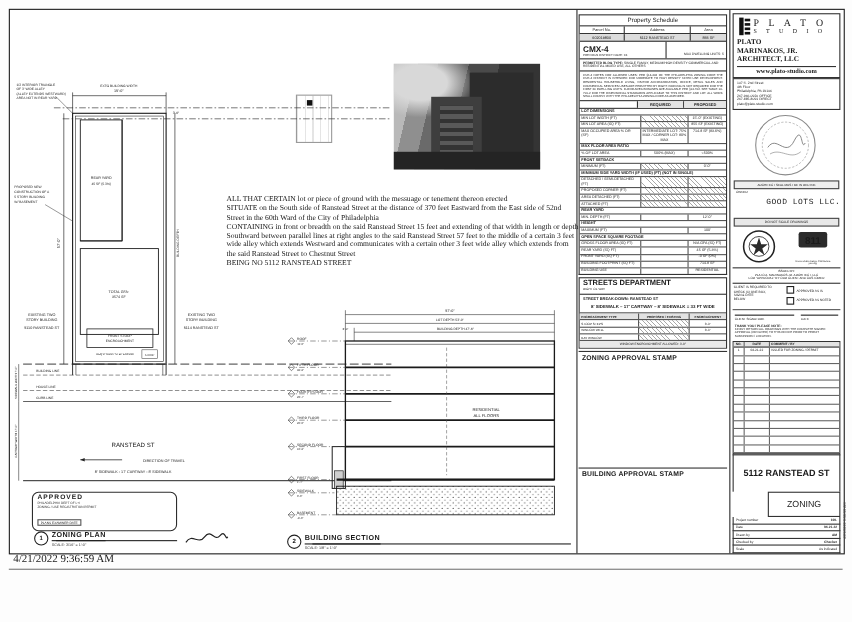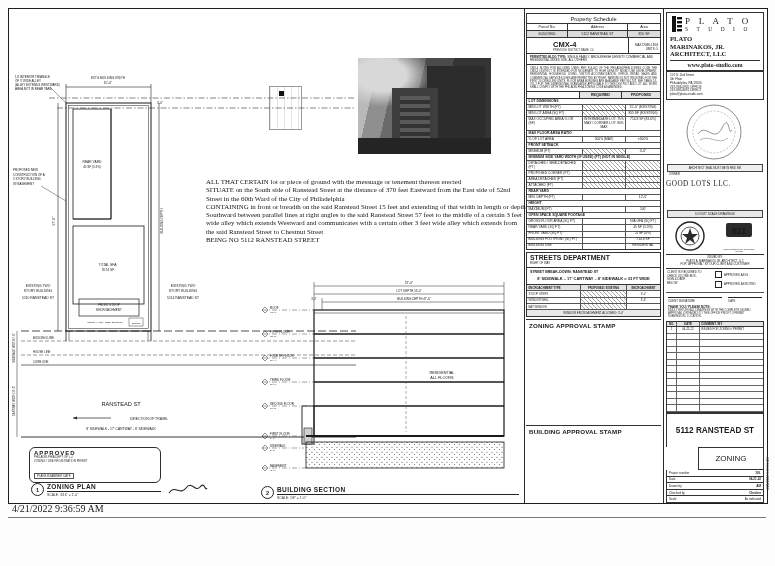--- a/index.html
+++ b/index.html
@@ -43,21 +43,21 @@
   .midcol{position:absolute;left:516px;top:0;width:137px;bottom:0;display:flex;flex-direction:column;
       padding-top:4px;box-sizing:border-box;font-size:3.4px;}
   .tbl{border:0.9px solid #333;margin:0 1px;}
   .pstitle{text-align:center;font-size:5.6px;padding:1.5px 0;border-bottom:0.7px solid #333;}
   .pshead{display:flex;border-bottom:0.7px solid #333;font-size:3.6px;}
   .pshead div{padding:1px 2px;text-align:center;}
   .psrow{display:flex;background:#dcdcdc;border-bottom:0.7px solid #333;font-size:3.4px;}
   .psrow div{padding:1px 2px;text-align:center;}
   .c1{width:36px;border-right:0.6px solid #333;} .c2{flex:1;border-right:0.6px solid #333;} .c3{width:28px;}
   .cmxrow{display:flex;border-bottom:0.7px solid #333;}
-  .cmxl{width:72px;border-right:0.6px solid #333;padding:1.5px 3px;margin-left:23px;}
+  .cmxl{width:72px;border-right:0.6px solid #333;padding:1.5px 3px;}
   .cmxl .big{font-size:7.5px;font-weight:bold;}
   .cmxl .sub{font-size:2.7px;color:#333;}
   .cmxr{flex:1;padding:2px;font-size:3px;text-align:right;align-self:flex-end;}
   .permrow{border-bottom:0.7px solid #333;padding:1.5px 3px;font-size:3px;line-height:3.6px;}
   .notes{border-bottom:0.7px solid #333;padding:1.5px 3px;font-size:2.7px;line-height:3.3px;
       color:#2a2a2a;text-align:justify;}
   .rphead{display:flex;font-size:3.6px;font-weight:bold;}
   .rphead .a{width:52px;border-right:0.6px solid #333;}
   .rphead .b{width:41px;text-align:center;border-right:0.6px solid #333;background:#e4e4e4;padding:1px 0;}
   .rphead .c{flex:1;text-align:center;background:#e4e4e4;padding:1px 0;}
@@ -91,21 +91,21 @@
   .logo-row{display:flex;gap:2px;align-items:center;}
   .logoword .l1{font-size:9px;letter-spacing:3.4px;font-family:"Liberation Serif",serif;}
   .logoword .l2{font-size:5.4px;letter-spacing:3.6px;font-family:"Liberation Serif",serif;}
   .firmname{font-family:"Liberation Serif",serif;font-weight:bold;font-size:6.6px;line-height:7.6px;margin-top:2px;}
   .web{font-family:"Liberation Serif",serif;font-weight:bold;font-size:5.8px;text-align:center;
       border-top:0.8px solid #333;margin-top:2px;padding-top:1.5px;}
   .addr{font-size:3.1px;line-height:3.8px;color:#222;}
   .sealarea{height:64px;position:relative;}
   .sealnote{font-size:2.8px;text-align:center;background:#efefef;border:0.6px solid #444;padding:.8px 0;margin:0 1px;}
   .ownerlbl{font-size:2.8px;padding:.6px 3px 0;}
-  .owner{font-family:Liberation Serif, serif;font-size:7.2px;text-align:left;letter-spacing:.5px;padding:4px 0 22px;}
+  .owner{font-family:Liberation Mono, monospace;font-size:7.2px;text-align:right;letter-spacing:.5px;padding:4px 0 10px;}
   .notscale{font-size:3px;text-align:center;background:#e8e8e8;border:0.6px solid #444;margin:0 1px;padding:.8px 0;}
   .logos{display:flex;justify-content:space-around;align-items:center;padding:2px 0;}
   .issued{font-size:2.8px;text-align:center;line-height:3.4px;border-top:0.8px solid #333;padding:1.5px 1px;}
   .client{display:flex;gap:2px;border-top:0.8px solid #333;padding:2px 1px;}
   .client .lft{font-size:2.9px;line-height:3.5px;width:46px;}
   .chk{display:flex;align-items:center;gap:2px;font-size:2.9px;margin-bottom:2.5px;}
   .chk .box{width:5px;height:5px;border:0.8px solid #222;background:#fff;}
   .sigrow{display:flex;gap:6px;border-top:0.6px solid #555;padding:4px 2px 1px;}
   .sig{flex:1.6;border-top:0.7px solid #222;font-size:2.8px;padding-top:.6px;}
   .dt{flex:1;border-top:0.7px solid #222;font-size:2.8px;padding-top:.6px;}

